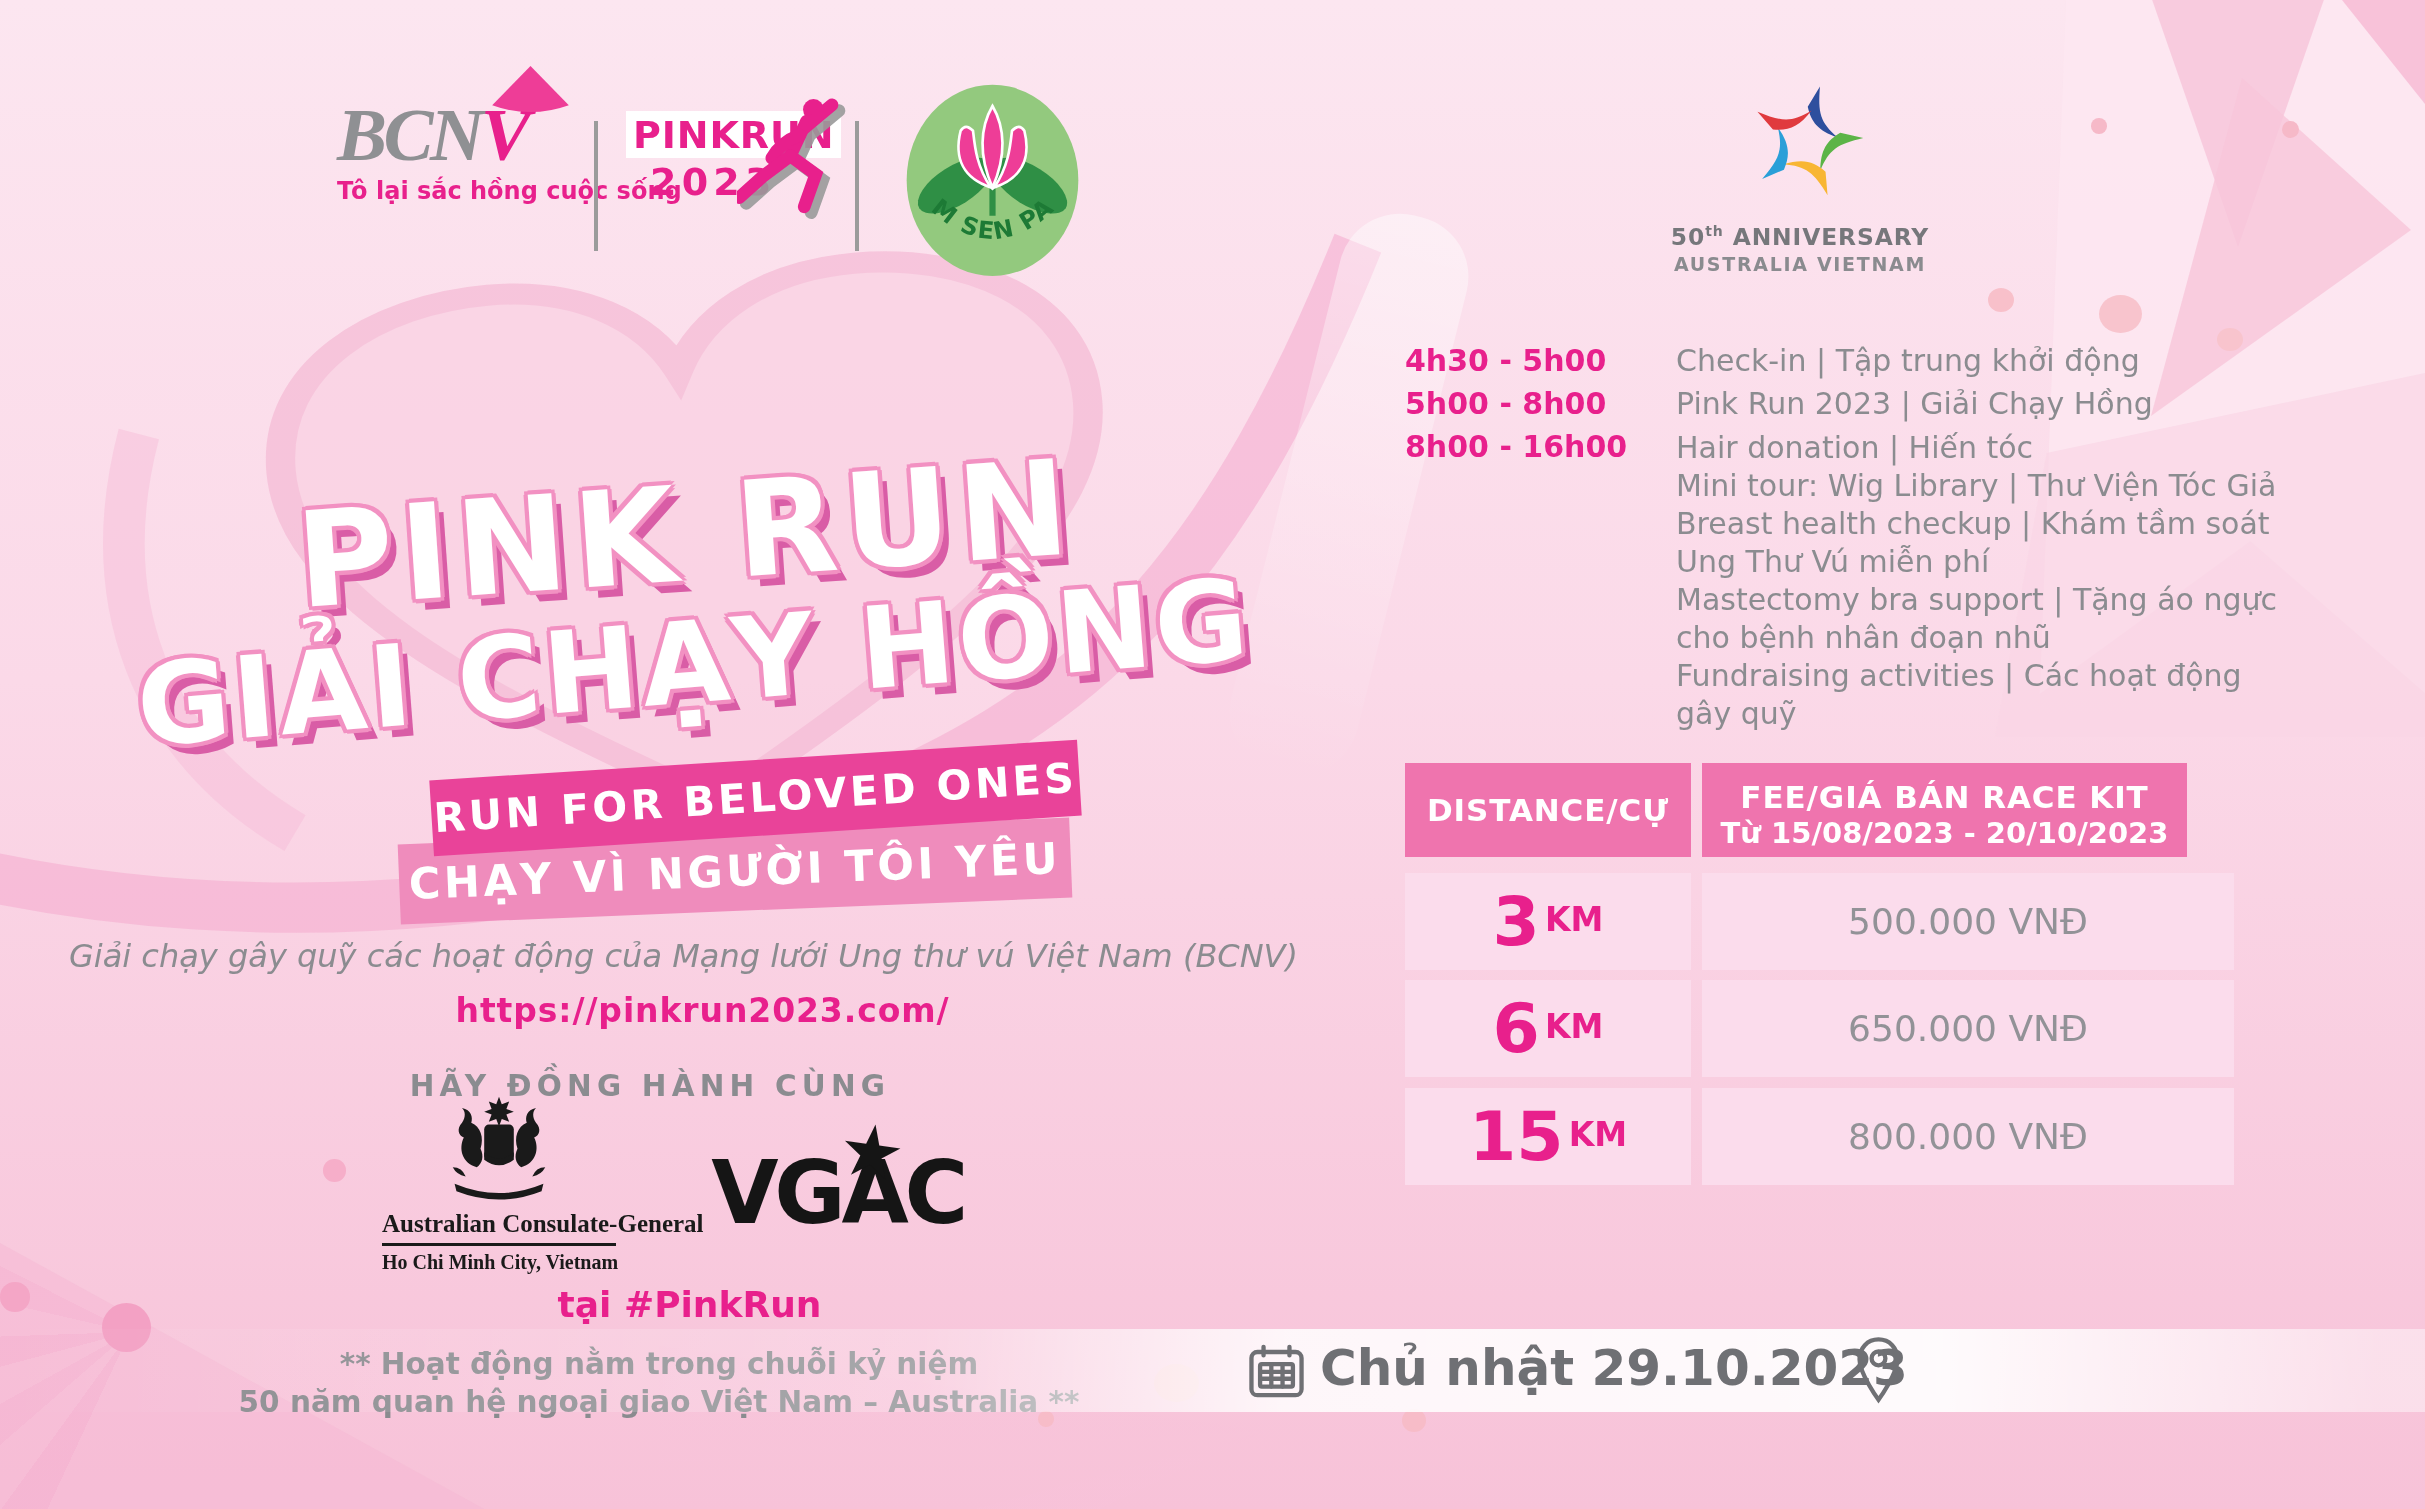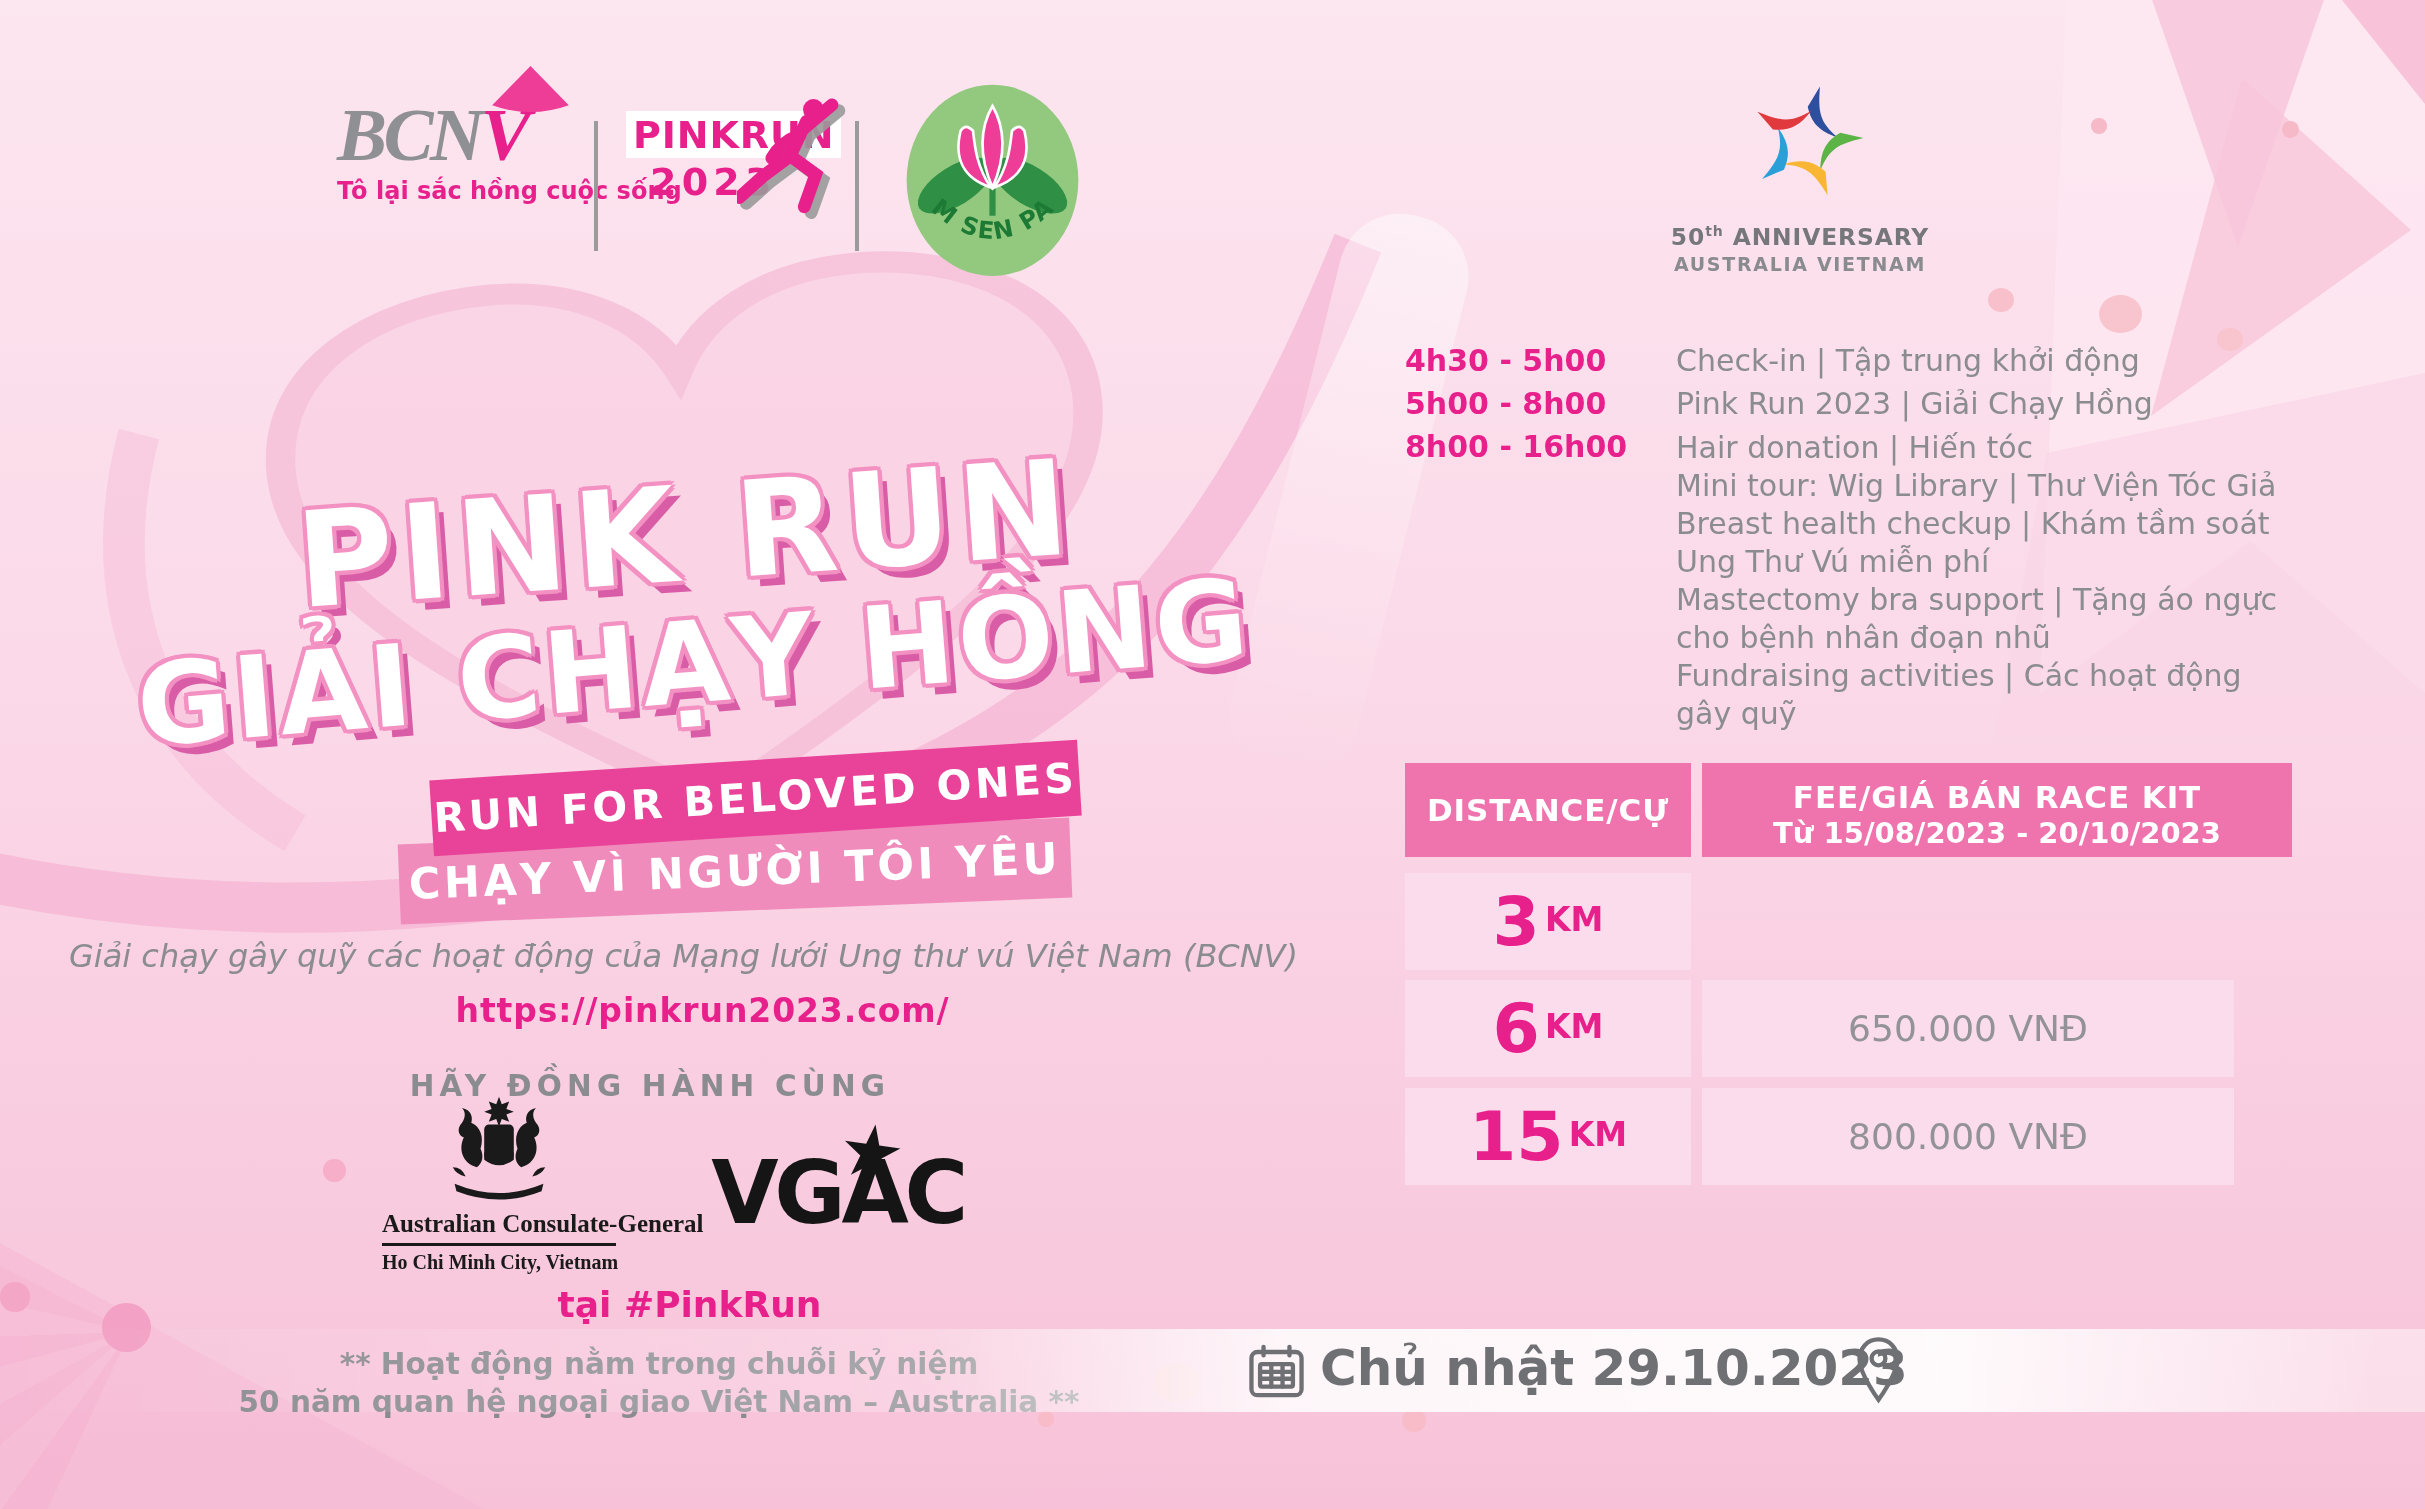--- a/index.html
+++ b/index.html
@@ -71,21 +71,21 @@
   .vgac .star{position:absolute;left:161px;top:-33px;font-size:73px;letter-spacing:0;transform:rotate(8deg);}
   .hashtag{left:69px;top:1284px;width:1241px;text-align:center;font-size:36px;font-weight:800;color:var(--colors-accent,#e8208c);}
   .footnote{left:69px;top:1345px;width:1180px;text-align:center;font-size:29.5px;font-weight:700;color:#8a8b8f;line-height:38px;}
   
   .sched-time{left:1405px;width:243px;font-size:30px;font-weight:800;color:var(--colors-accent,#e8208c);}
   .sched-label{left:1676px;width:677px;font-size:30px;color:#8b8c90;}
   .sched-lines{left:1676px;width:694px;font-size:30px;color:#8b8c90;line-height:38px;}
   
   .th{background:var(--colors-table-header,#ef74ae);color:#fff;text-align:center;}
   .th-dist{left:1405px;top:763px;width:286px;height:94px;}
-  .th-fee{left:1702px;top:763px;width:590px;height:94px;}
+  .th-fee{left:1702px;top:763px;width:485px;height:94px;}
   .th .m{font-size:31px;font-weight:800;letter-spacing:0.9px;}
   .th-dist .m{line-height:94px;}
   .th-fee .m{margin-top:15.6px;}
   .th .s{font-size:29px;font-weight:600;margin-top:1.7px;}
   .cell{background:var(--colors-table-cell,#fbdcec);text-align:center;}
   .dist-cell{width:286px;height:97px;left:1405px;color:var(--colors-accent,#e8208c);}
   .dist-cell .n{font-size:68px;font-weight:800;line-height:97px;vertical-align:middle;}
   .dist-cell .u{font-size:33px;font-weight:800;vertical-align:-5.2px;margin-left:5.2px;}
   .fee-cell{width:532px;height:97px;left:1702px;font-size:36px;color:#929297;line-height:97px;}
   
@@ -254,20 +254,21 @@
     <div class="m">DISTANCE/CỰ LY</div>
   </div>
   <div class="abs th th-fee">
     <div class="m">FEE/GIÁ BÁN RACE KIT</div>
     <div class="s">Từ 15/08/2023 - 20/10/2023</div>
   </div>
 
   <div class="abs cell dist-cell" style="top:873px;">
     <span class="n">3</span><span class="u">KM</span>
   </div>
+  <div class="abs cell fee-cell" style="top:873px;">500.000 VNĐ</div>
 
   <div class="abs cell dist-cell" style="top:980px;">
     <span class="n">6</span><span class="u">KM</span>
   </div>
   <div class="abs cell fee-cell" style="top:980px;">650.000 VNĐ</div>
 
   <div class="abs cell dist-cell" style="top:1088px;">
     <span class="n">15</span><span class="u">KM</span>
   </div>
   <div class="abs cell fee-cell" style="top:1088px;">800.000 VNĐ</div>

